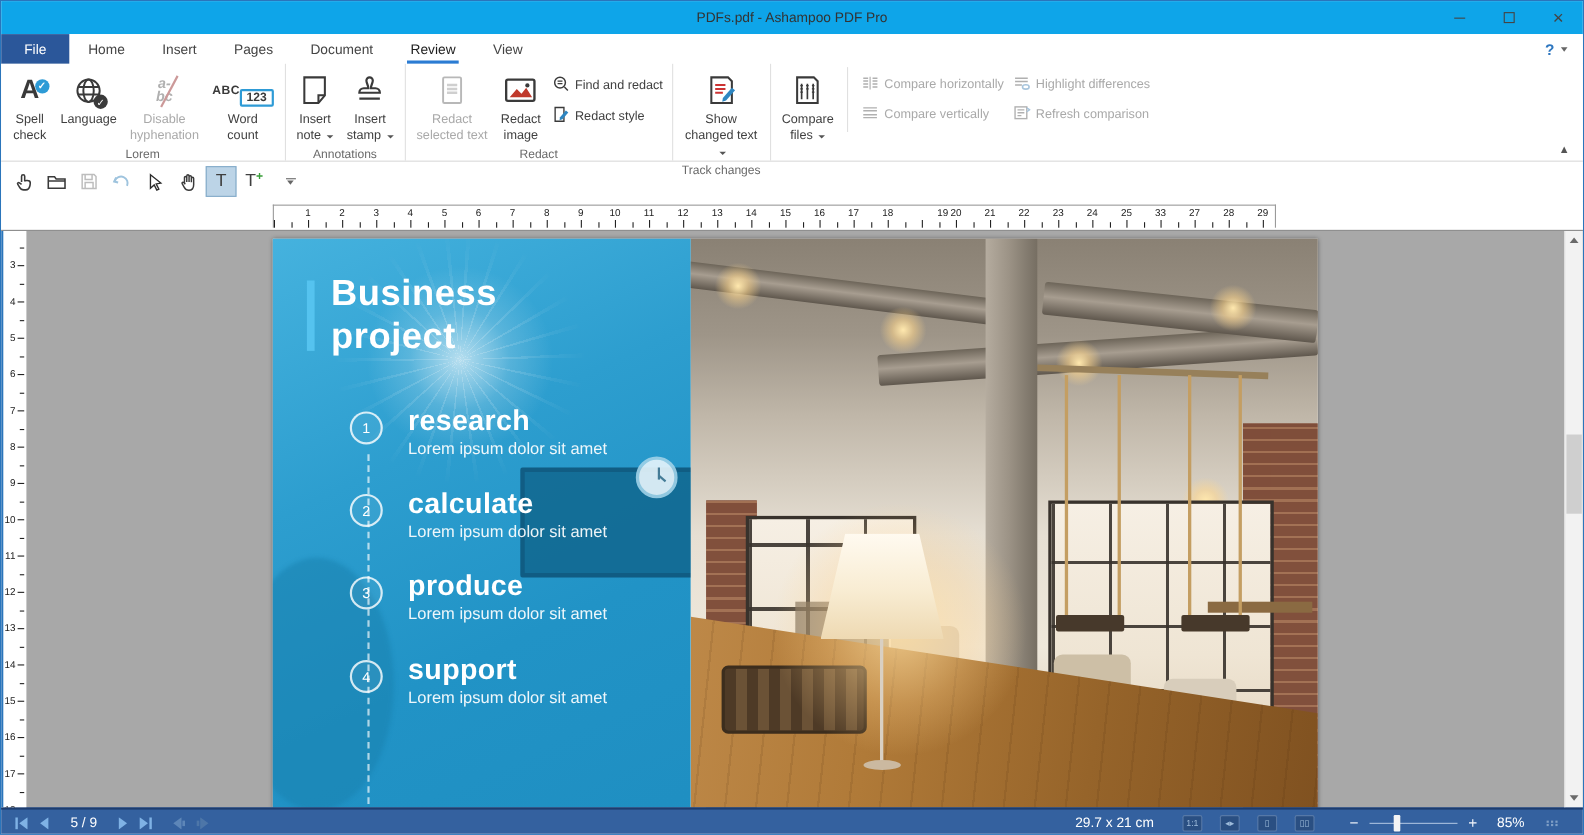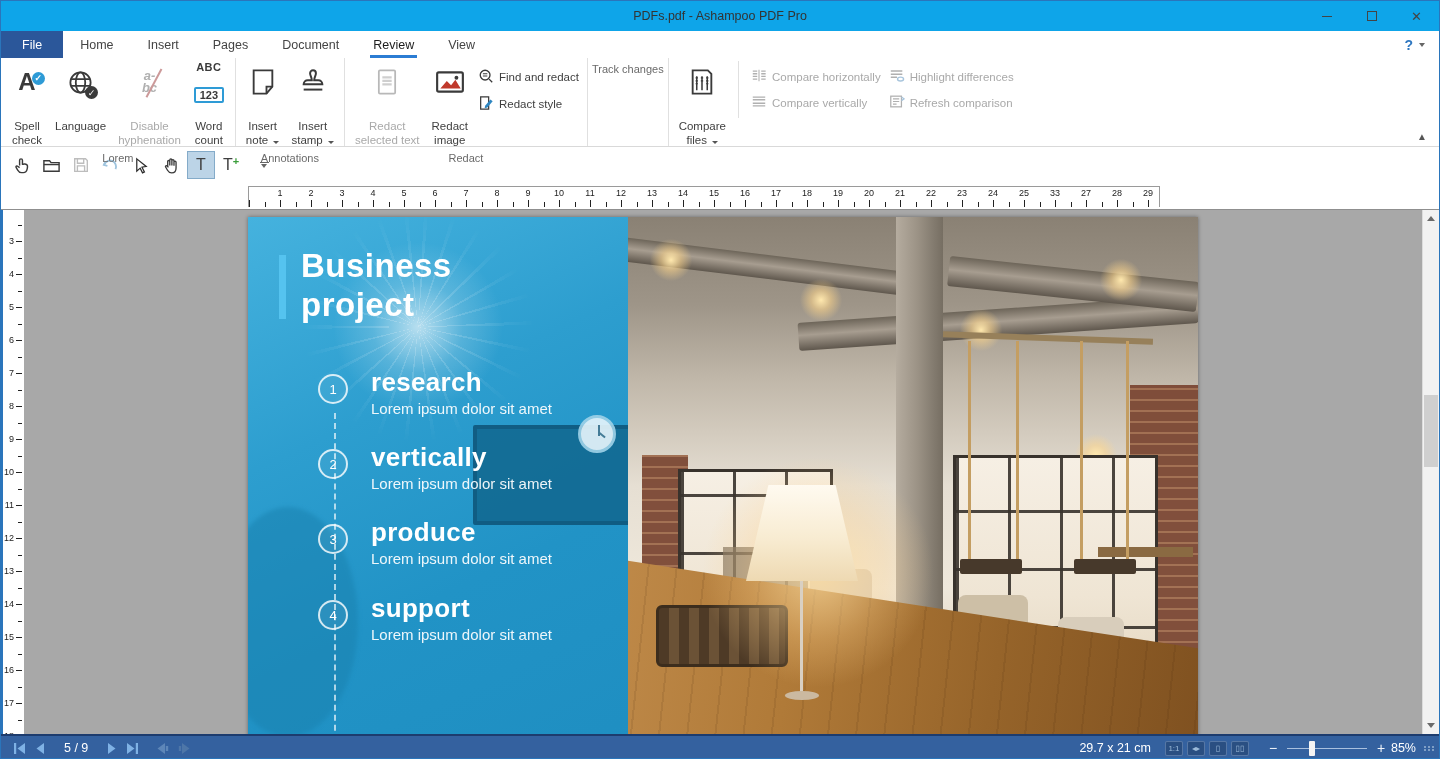--- a/index.html
+++ b/index.html
@@ -25,36 +25,36 @@
   .caret-down { width:0; height:0; border-left:3.5px solid transparent; border-right:3.5px solid transparent; border-top:4px solid #666; display:inline-block; }
 
   
   .ribbon { height:89px; background:#fff; border-bottom:1px solid #d9d9d9; display:flex; position:relative; }
   .rgroup { display:flex; flex-direction:column; padding:3px 4px 0 4px; position:relative; }
   .rgroup + .rgroup { border-left:1px solid #e0e0e0; }
   .rbuttons { display:flex; flex:1; align-items:flex-start; }
   .rlabel { text-align:center; font-size:11px; color:#6a6a6a; padding:2px 0 3px; }
   .rbtn { display:flex; flex-direction:column; align-items:center; padding:4px 6px 2px; min-width:44px; max-width:80px; }
   .rbtn .ricon { height:34px; display:flex; align-items:center; justify-content:center; }
-  .rbtn .rtext { font-size:11.5px; color:#3f3f3f; text-align:center; white-space:pre-line; line-height:1.25; margin-top:20px; }
+  .rbtn .rtext { font-size:11.5px; color:#3f3f3f; text-align:center; white-space:pre-line; line-height:1.25; margin-top:3px; }
   .rbtn.disabled .rtext { color:#a9a9a9; }
   .rsmallcol { display:flex; flex-direction:column; justify-content:flex-start; gap:9px; padding:7px 4px; }
   .rsmall { display:flex; align-items:center; gap:5px; font-size:11.5px; color:#3f3f3f; white-space:nowrap; }
   .rsmall.disabled { color:#a9a9a9; }
   .dd-caret { width:0; height:0; border-left:3px solid transparent; border-right:3px solid transparent; border-top:3.5px solid #555; display:inline-block; margin-top:2px; }
   .inline-caret { display:inline-block; margin-left:2px; }
   .ribbon-collapse { position:absolute; right:12px; bottom:4px; color:#555; font-size:10px; }
 
   
   .ic-a { font-size:24px; font-weight:bold; color:#3a3a3a; line-height:1; position:relative; }
   .chk { position:absolute; right:-9px; bottom:-3px; width:13px; height:13px; border-radius:50%; background:#2e9bd6; color:#fff; font-size:9px; display:flex; align-items:center; justify-content:center; }
   .chk.dark { background:#3a3a3a; }
   .ic-hyph { position:relative; font-size:13px; font-weight:bold; font-style:italic; color:#b0b0b0; line-height:.95; text-align:center; }
   .ic-hyph::after { content:""; position:absolute; left:11px; top:-3px; width:1.5px; height:32px; background:#c99; transform:rotate(28deg); }
-  .ic-wc { display:flex; flex-direction:column; align-items:center; }
+  .ic-wc { display:flex; flex-direction:row; align-items:center; }
   .ic-wc .abc { font-size:11px; font-weight:bold; color:#3a3a3a; letter-spacing:.5px; }
   .ic-wc .n123 { font-size:11px; font-weight:bold; color:#3a3a3a; border:2px solid #2e9bd6; border-radius:2px; padding:0 4px; margin-top:14px; }
 
   
   .qtoolbar { height:36px; background:#fff; display:flex; align-items:center; padding-left:6px; gap:2px; }
   .qbtn { width:28px; height:28px; display:flex; align-items:center; justify-content:center; border:1px solid transparent; }
   .qbtn.active { background:#bcd4e7; border-color:#84abc9; }
   .qbtn.tglyph { font-size:16px; color:#3f3f3f; }
   .qoverflow { display:flex; flex-direction:column; align-items:center; margin-left:6px; gap:1px; }
   .qoverflow .bar { width:9px; border-top:1px solid #666; }
@@ -152,21 +152,21 @@
   .ch2 { left:330px; top:378px; width:70px; height:62px; background:#cdbfa6; }
   .ch3 { left:430px; top:400px; width:66px; height:60px; background:#d8cdbb; }
   .backdesk { position:absolute; left:470px; top:330px; width:95px; height:10px; background:#8a6a42; }
   .backdesk2 { position:absolute; left:95px; top:330px; width:85px; height:42px; background:#7d6f5c; opacity:.7; }
 
   
   .statusbar { height:26px; background:#34619f; border-top:2px solid #1d3c6e; display:flex; align-items:center; color:#fff; font-size:12.5px; position:relative; }
   .sb-left { display:flex; align-items:center; gap:9px; padding-left:12px; }
   .sb-ico { display:flex; align-items:center; }
   .sb-page { color:#fff; margin:0 10px; }
-  .sb-right { margin-left:auto; display:flex; align-items:center; gap:4px; padding-right:4px; }
+  .sb-right { margin-left:auto; display:flex; align-items:center; gap:16px; padding-right:22px; }
   .sb-size { margin-right:10px; }
   .viewbtn { width:18px; height:15px; background:rgba(0,0,0,.18); border:1px solid rgba(130,160,200,.5); border-radius:2px; display:flex; align-items:center; justify-content:center; font-size:8px; color:#9dbbda; }
   .zoomctl { display:flex; align-items:center; gap:8px; margin-left:14px; }
   .zsign { font-size:14px; color:#f0f4fa; width:12px; text-align:center; }
   .ztrack { width:80px; height:1px; background:#a9c0de; position:relative; }
   .zhandle { position:absolute; left:22px; top:-7px; width:6px; height:15px; background:#f4f4f4; border-radius:1px; }
   .grip { display:grid; grid-template-columns:repeat(3,3px); grid-gap:1px; margin-left:4px; }
   .grip i { width:2px; height:2px; background:#7f9fc6; }
 </style>
 </head>
@@ -318,20 +318,33 @@
             </svg>
           </span>
           <span>Redact style</span>
         </div>
       </div>
     </div>
     <div class="rlabel">Redact</div>
   </div>
 
   <div class="rgroup">
+    <div class="rbuttons" style="justify-content:center">
+      <div class="rbtn">
+        <div class="ricon">
+          <svg width="28" height="28" viewBox="0 0 24 24" fill="none">
+            <path d="M4 2h13l3 3v17H4z" stroke="#3a3a3a" stroke-width="1.6"></path>
+            <path d="M7 8h8M7 11h8M7 14h6" stroke="#cc3333" stroke-width="1.6"></path>
+            <path d="M13 18l7-8 2.5 2-7 8-3 1z" fill="#2e86c1"></path>
+          </svg>
+        </div>
+        <div class="rtext"><span style="white-space:pre-line">Show
+changed text</span> <span class="dd-caret inline-caret"></span></div>
+      </div>
+    </div>
     <div class="rlabel">Track changes</div>
   </div>
 
   <div class="rgroup">
     <div class="rbuttons">
       <div class="rbtn">
         <div class="ricon">
           <svg width="26" height="28" viewBox="0 0 22 24" fill="none" stroke="#3a3a3a" stroke-width="1.6">
             <path d="M3 2h13l3 3v17H3z"></path>
             <path d="M6.5 7v12M11 7v12M15.5 7v12" stroke-width="1.3"></path>
@@ -451,21 +464,21 @@
       <span class="hr-num" style="left: 279px;">9</span>
       <span class="hr-num" style="left: 310px;">10</span>
       <span class="hr-num" style="left: 341px;">11</span>
       <span class="hr-num" style="left: 372px;">12</span>
       <span class="hr-num" style="left: 403px;">13</span>
       <span class="hr-num" style="left: 434px;">14</span>
       <span class="hr-num" style="left: 465px;">15</span>
       <span class="hr-num" style="left: 496px;">16</span>
       <span class="hr-num" style="left: 527px;">17</span>
       <span class="hr-num" style="left: 558px;">18</span>
-      <span class="hr-num" style="left: 589px;">19</span>
+      <span class="hr-num" style="left: 608px;">19</span>
       <span class="hr-num" style="left: 620px;">20</span>
       <span class="hr-num" style="left: 651px;">21</span>
       <span class="hr-num" style="left: 682px;">22</span>
       <span class="hr-num" style="left: 713px;">23</span>
       <span class="hr-num" style="left: 744px;">24</span>
       <span class="hr-num" style="left: 775px;">25</span>
       <span class="hr-num" style="left: 806px;">33</span>
       <span class="hr-num" style="left: 837px;">27</span>
       <span class="hr-num" style="left: 868px;">28</span>
       <span class="hr-num" style="left: 899px;">29</span>
@@ -600,21 +613,21 @@
 
       <div class="steps">
         <div class="connector"></div>
         <div class="step" style="top:150px">
           <div class="circle">1</div>
           <div class="sh">research</div>
           <div class="ss">Lorem ipsum dolor sit amet</div>
         </div>
         <div class="step" style="top:225px">
           <div class="circle">2</div>
-          <div class="sh">vertically</div>
+          <div class="sh">calculate</div>
           <div class="ss">Lorem ipsum dolor sit amet</div>
         </div>
         <div class="step" style="top:300px">
           <div class="circle">3</div>
           <div class="sh">produce</div>
           <div class="ss">Lorem ipsum dolor sit amet</div>
         </div>
         <div class="step" style="top:376px">
           <div class="circle">4</div>
           <div class="sh">support</div>

